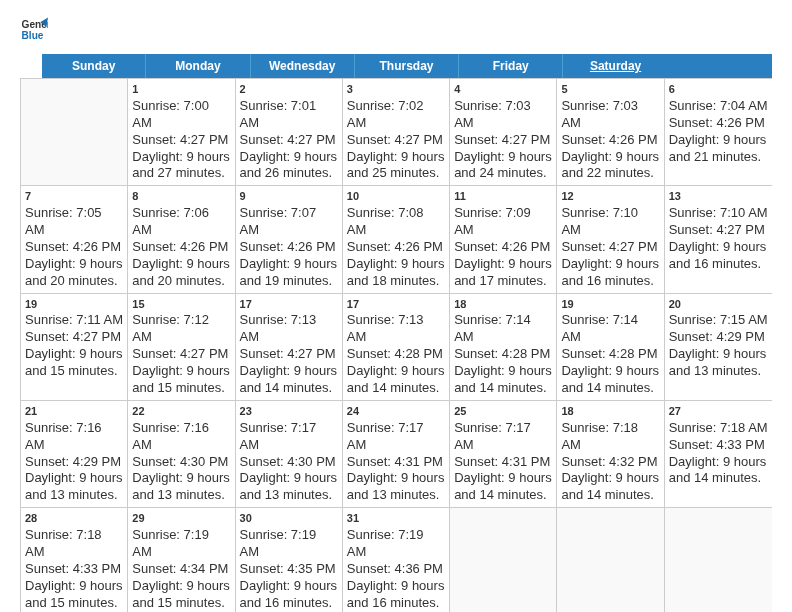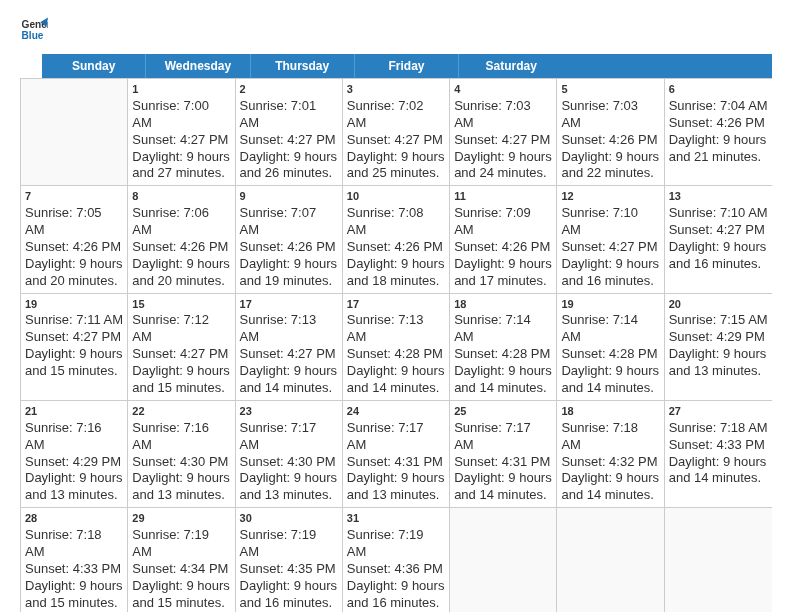--- a/index.html
+++ b/index.html
@@ -57,21 +57,21 @@
       margin-left: 22px;
     }
     .cal-header-cell {
       color: #fff;
       font-size: 12px;
       font-weight: bold;
       text-align: center;
       padding: 5px 2px;
       border-right: 1px solid #4a9fd1;
     }
-    .cal-header-cell:last-child { border-right: none; }
+    .cal-header-cell:last-child { border-right: none; text-decoration: underline; }
     .cal-body {
       display: flex;
       flex-direction: column;
       flex: 1;
       border-left: 1px solid #ccc;
       border-bottom: 1px solid #ccc;
     }
     .cal-row {
       display: grid;
       grid-template-columns: repeat(7, 1fr);
@@ -114,20 +114,21 @@
     </div>
     <div class="title-block">
       <div class="month-title"></div>
       <div class="location"></div>
     </div>
   </div>
 
   <div class="calendar">
     <div class="cal-header" id="cal-header-row">
         <div class="cal-header-cell">Sunday</div>
+        <div class="cal-header-cell">Monday</div>
         <div class="cal-header-cell">Wednesday</div>
         <div class="cal-header-cell">Thursday</div>
         <div class="cal-header-cell">Friday</div>
         <div class="cal-header-cell">Saturday</div>
       </div>
     <div class="cal-body" id="cal-body">
         <div class="cal-row">
           <div class="cal-cell empty"></div>
           <div class="cal-cell">
             <div class="day-num">1</div>

